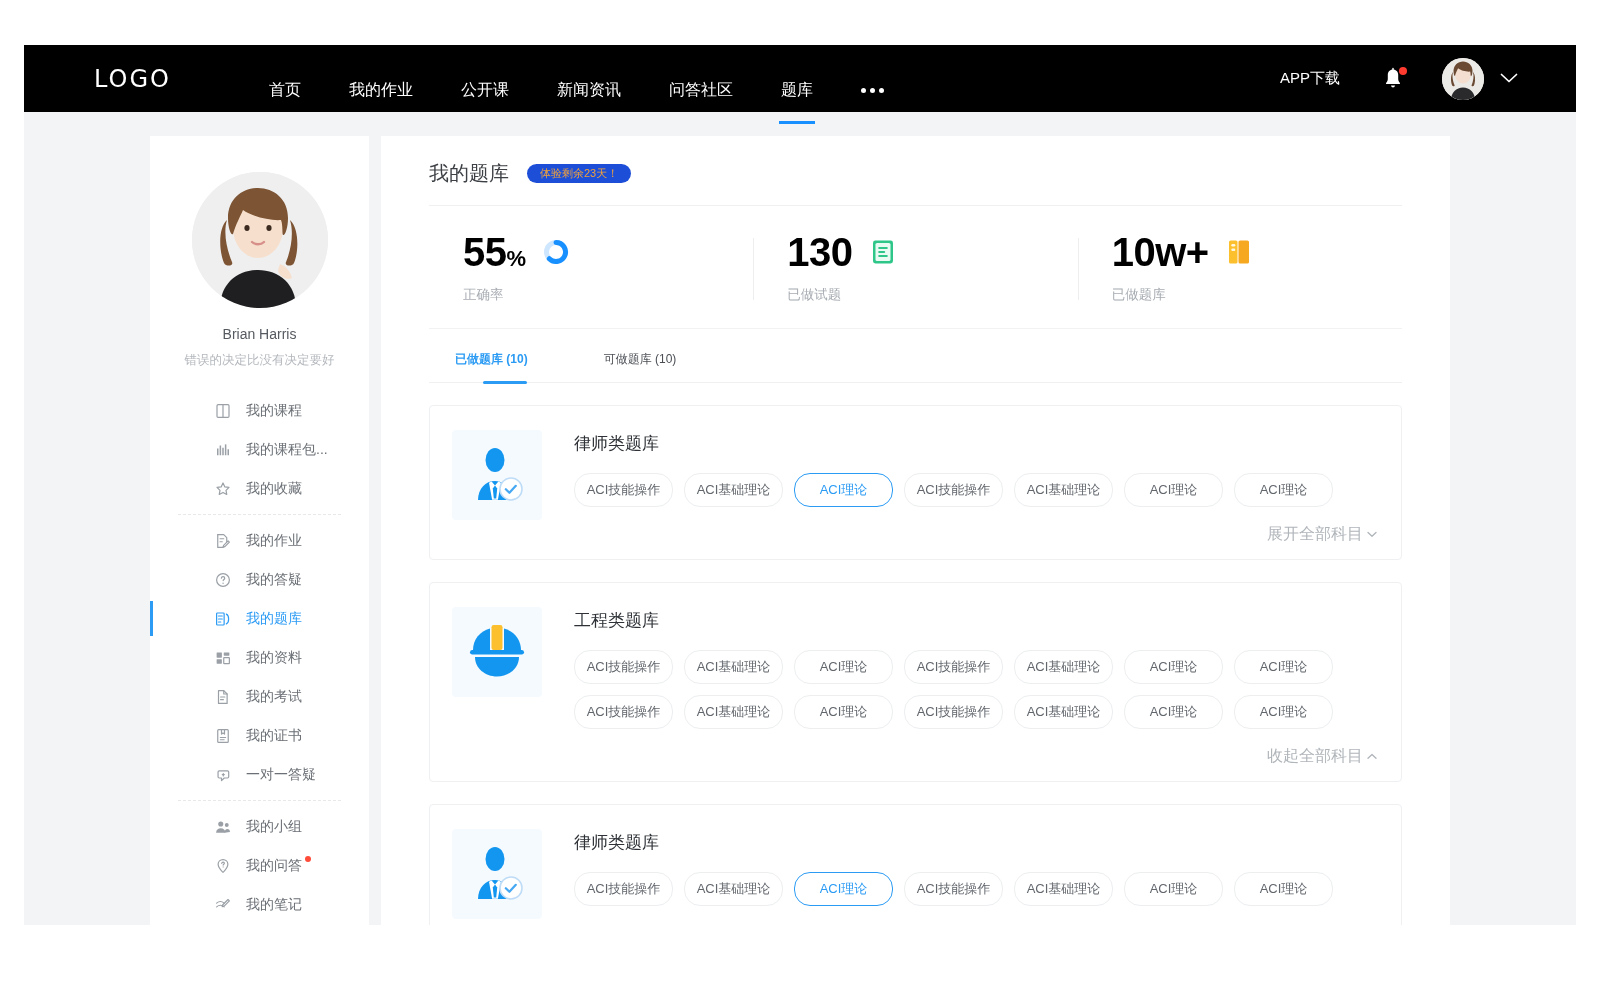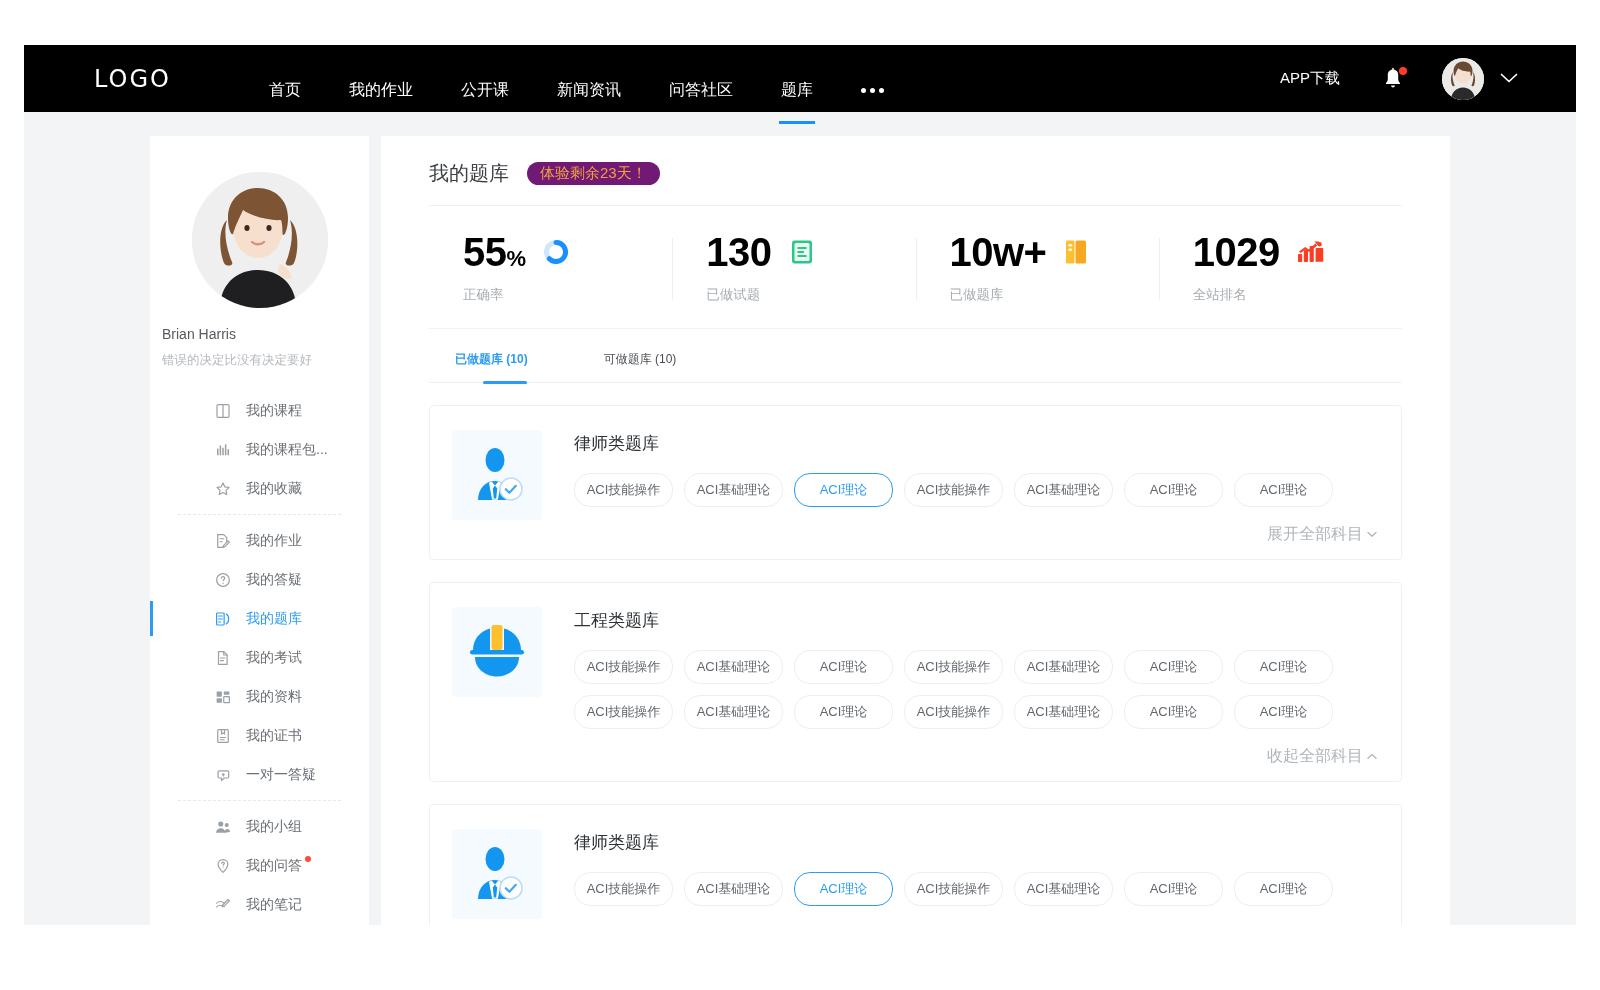--- a/index.html
+++ b/index.html
@@ -125,21 +125,21 @@
 
   
   #sidebar {
     width: 219px;
     margin-left: 126px;
     background: #ffffff;
     padding-top: 36px;
     flex: none;
     height: 100%;
   }
-  #profile { padding: 0 12px; }
+  #profile { text-align: center; padding: 0 12px; }
   #profile-avatar {
     width: 136px; height: 136px;
     border-radius: 50%;
     margin: 0 auto;
     overflow: hidden;
     background: #efefef;
     position: relative;
   }
   #profile-name {
     margin-top: 18px;
@@ -212,23 +212,23 @@
     align-items: center;
     padding-bottom: 18px;
     border-bottom: 1px solid #eef0f2;
   }
   #page-title {
     font-size: 20px;
     color: #3d4045;
   }
   #trial-badge {
     margin-left: 18px;
-    background: #701a75;
+    background: #1d4ed8;
     color: #f0a13c;
-    font-size: 15px;
+    font-size: 11px;
     border-radius: 14px;
     padding: 2px 13px;
     white-space: nowrap;
   }
 
   
   #stats {
     display: flex;
     padding: 26px 0 24px 0;
     border-bottom: 1px solid #f0f2f4;
@@ -500,40 +500,40 @@
                   <line x1="6" y1="12" x2="11" y2="12" stroke="currentColor" stroke-width="1.6" fill="none" stroke-linecap="round" stroke-linejoin="round"></line>
                   <line x1="6" y1="16" x2="9" y2="16" stroke="currentColor" stroke-width="1.6" fill="none" stroke-linecap="round" stroke-linejoin="round"></line>
                   <path d="M16.5 5.5c2 1 3 3 3 6.5s-1 5.5-3 6.5" stroke="currentColor" stroke-width="1.6" fill="none" stroke-linecap="round" stroke-linejoin="round"></path>
                 </svg>
               </span>
               <span class="mi-label">我的题库</span>
             </div>
             <div class="menu-item">
               <span class="mi-icon">
                 <svg width="18" height="18" viewBox="0 0 24 24">
-                  <path d="M6 3.5h7l4.5 4.5v12.5H6z" stroke="currentColor" stroke-width="1.6" fill="none" stroke-linecap="round" stroke-linejoin="round"></path>
-                  <path d="M13 3.5V8h4.5" stroke="currentColor" stroke-width="1.6" fill="none" stroke-linecap="round" stroke-linejoin="round"></path>
-                  <line x1="8.8" y1="12" x2="14.5" y2="12" stroke="currentColor" stroke-width="1.6" fill="none" stroke-linecap="round" stroke-linejoin="round"></line>
-                  <line x1="8.8" y1="15.5" x2="12.5" y2="15.5" stroke="currentColor" stroke-width="1.6" fill="none" stroke-linecap="round" stroke-linejoin="round"></line>
-                </svg>
-              </span>
-              <span class="mi-label">我的考试</span>
-            </div>
-            <div class="menu-item">
-              <span class="mi-icon">
-                <svg width="18" height="18" viewBox="0 0 24 24">
                   <g fill="currentColor">
                     <rect x="3.5" y="4.5" width="7" height="7" rx="0.6"></rect>
                     <rect x="3.5" y="13.5" width="7" height="6" rx="0.6"></rect>
                     <rect x="13" y="4.5" width="7.5" height="4.5" rx="0.6"></rect>
                   </g>
                   <rect x="13" y="11.5" width="7.5" height="8" rx="0.6" stroke="currentColor" stroke-width="1.6" fill="none" stroke-linecap="round" stroke-linejoin="round"></rect>
                 </svg>
               </span>
               <span class="mi-label">我的资料</span>
+            </div>
+            <div class="menu-item">
+              <span class="mi-icon">
+                <svg width="18" height="18" viewBox="0 0 24 24">
+                  <path d="M6 3.5h7l4.5 4.5v12.5H6z" stroke="currentColor" stroke-width="1.6" fill="none" stroke-linecap="round" stroke-linejoin="round"></path>
+                  <path d="M13 3.5V8h4.5" stroke="currentColor" stroke-width="1.6" fill="none" stroke-linecap="round" stroke-linejoin="round"></path>
+                  <line x1="8.8" y1="12" x2="14.5" y2="12" stroke="currentColor" stroke-width="1.6" fill="none" stroke-linecap="round" stroke-linejoin="round"></line>
+                  <line x1="8.8" y1="15.5" x2="12.5" y2="15.5" stroke="currentColor" stroke-width="1.6" fill="none" stroke-linecap="round" stroke-linejoin="round"></line>
+                </svg>
+              </span>
+              <span class="mi-label">我的考试</span>
             </div>
             <div class="menu-item">
               <span class="mi-icon">
                 <svg width="18" height="18" viewBox="0 0 24 24">
                   <rect x="5" y="3.5" width="14" height="17" rx="1.2" stroke="currentColor" stroke-width="1.6" fill="none" stroke-linecap="round" stroke-linejoin="round"></rect>
                   <path d="M10 3.5v6l2-1.6 2 1.6v-6" stroke="currentColor" stroke-width="1.6" fill="none" stroke-linecap="round" stroke-linejoin="round"></path>
                   <line x1="8.5" y1="14" x2="15.5" y2="14" stroke="currentColor" stroke-width="1.6" fill="none" stroke-linecap="round" stroke-linejoin="round"></line>
                   <line x1="8.5" y1="17" x2="13.5" y2="17" stroke="currentColor" stroke-width="1.6" fill="none" stroke-linecap="round" stroke-linejoin="round"></line>
                 </svg>
               </span>
@@ -634,39 +634,20 @@
                   <rect x="12.5" y="2.5" width="10.5" height="23" rx="1.6" fill="#f7a821"></rect>
                   <g fill="#fff7e2">
                     <rect x="5.3" y="6" width="4" height="2.4" rx="1.2"></rect>
                     <rect x="5.3" y="10.6" width="4" height="2.4" rx="1.2"></rect>
                   </g>
                 </svg>
               </div>
             </div>
             <div class="stat-label">已做题库</div>
           </div>
-          <div class="stat">
-            <div class="stat-top">
-              <div class="stat-value"><span>1029</span><span class="suffix"></span></div>
-              <div class="stat-icon">
-                <svg width="28" height="26" viewBox="0 0 28 26">
-                  <g fill="#fc3d21">
-                    <rect x="2" y="15" width="4.2" height="8" rx="1"></rect>
-                    <rect x="7.8" y="11" width="4.2" height="12" rx="1"></rect>
-                    <rect x="13.6" y="7" width="4.2" height="16" rx="1"></rect>
-                    <path d="M3 12.5L9.2 8l3.6 2.4L19.5 4.5l1.6 2.3-8.2 6.2-3.6-2.4-4.6 3.4z"></path>
-                    <path d="M18.3 2.6h4.6v4.6z"></path>
-                    <circle cx="23.6" cy="5.2" r="2.2"></circle>
-                    <path d="M20.6 9h5.6c.6 0 1 .5 1 1.1v12.6h-7.6V10.1c0-.6.4-1.1 1-1.1z"></path>
-                  </g>
-                </svg>
-              </div>
-            </div>
-            <div class="stat-label">全站排名</div>
-          </div>
         </div>
 
       <div id="tabs">
           <div class="tab active">已做题库 (10)</div>
           <div class="tab">可做题库 (10)</div>
         </div>
 
       <div id="cards">
           <div class="qbank-card">
             <div class="card-thumb">

